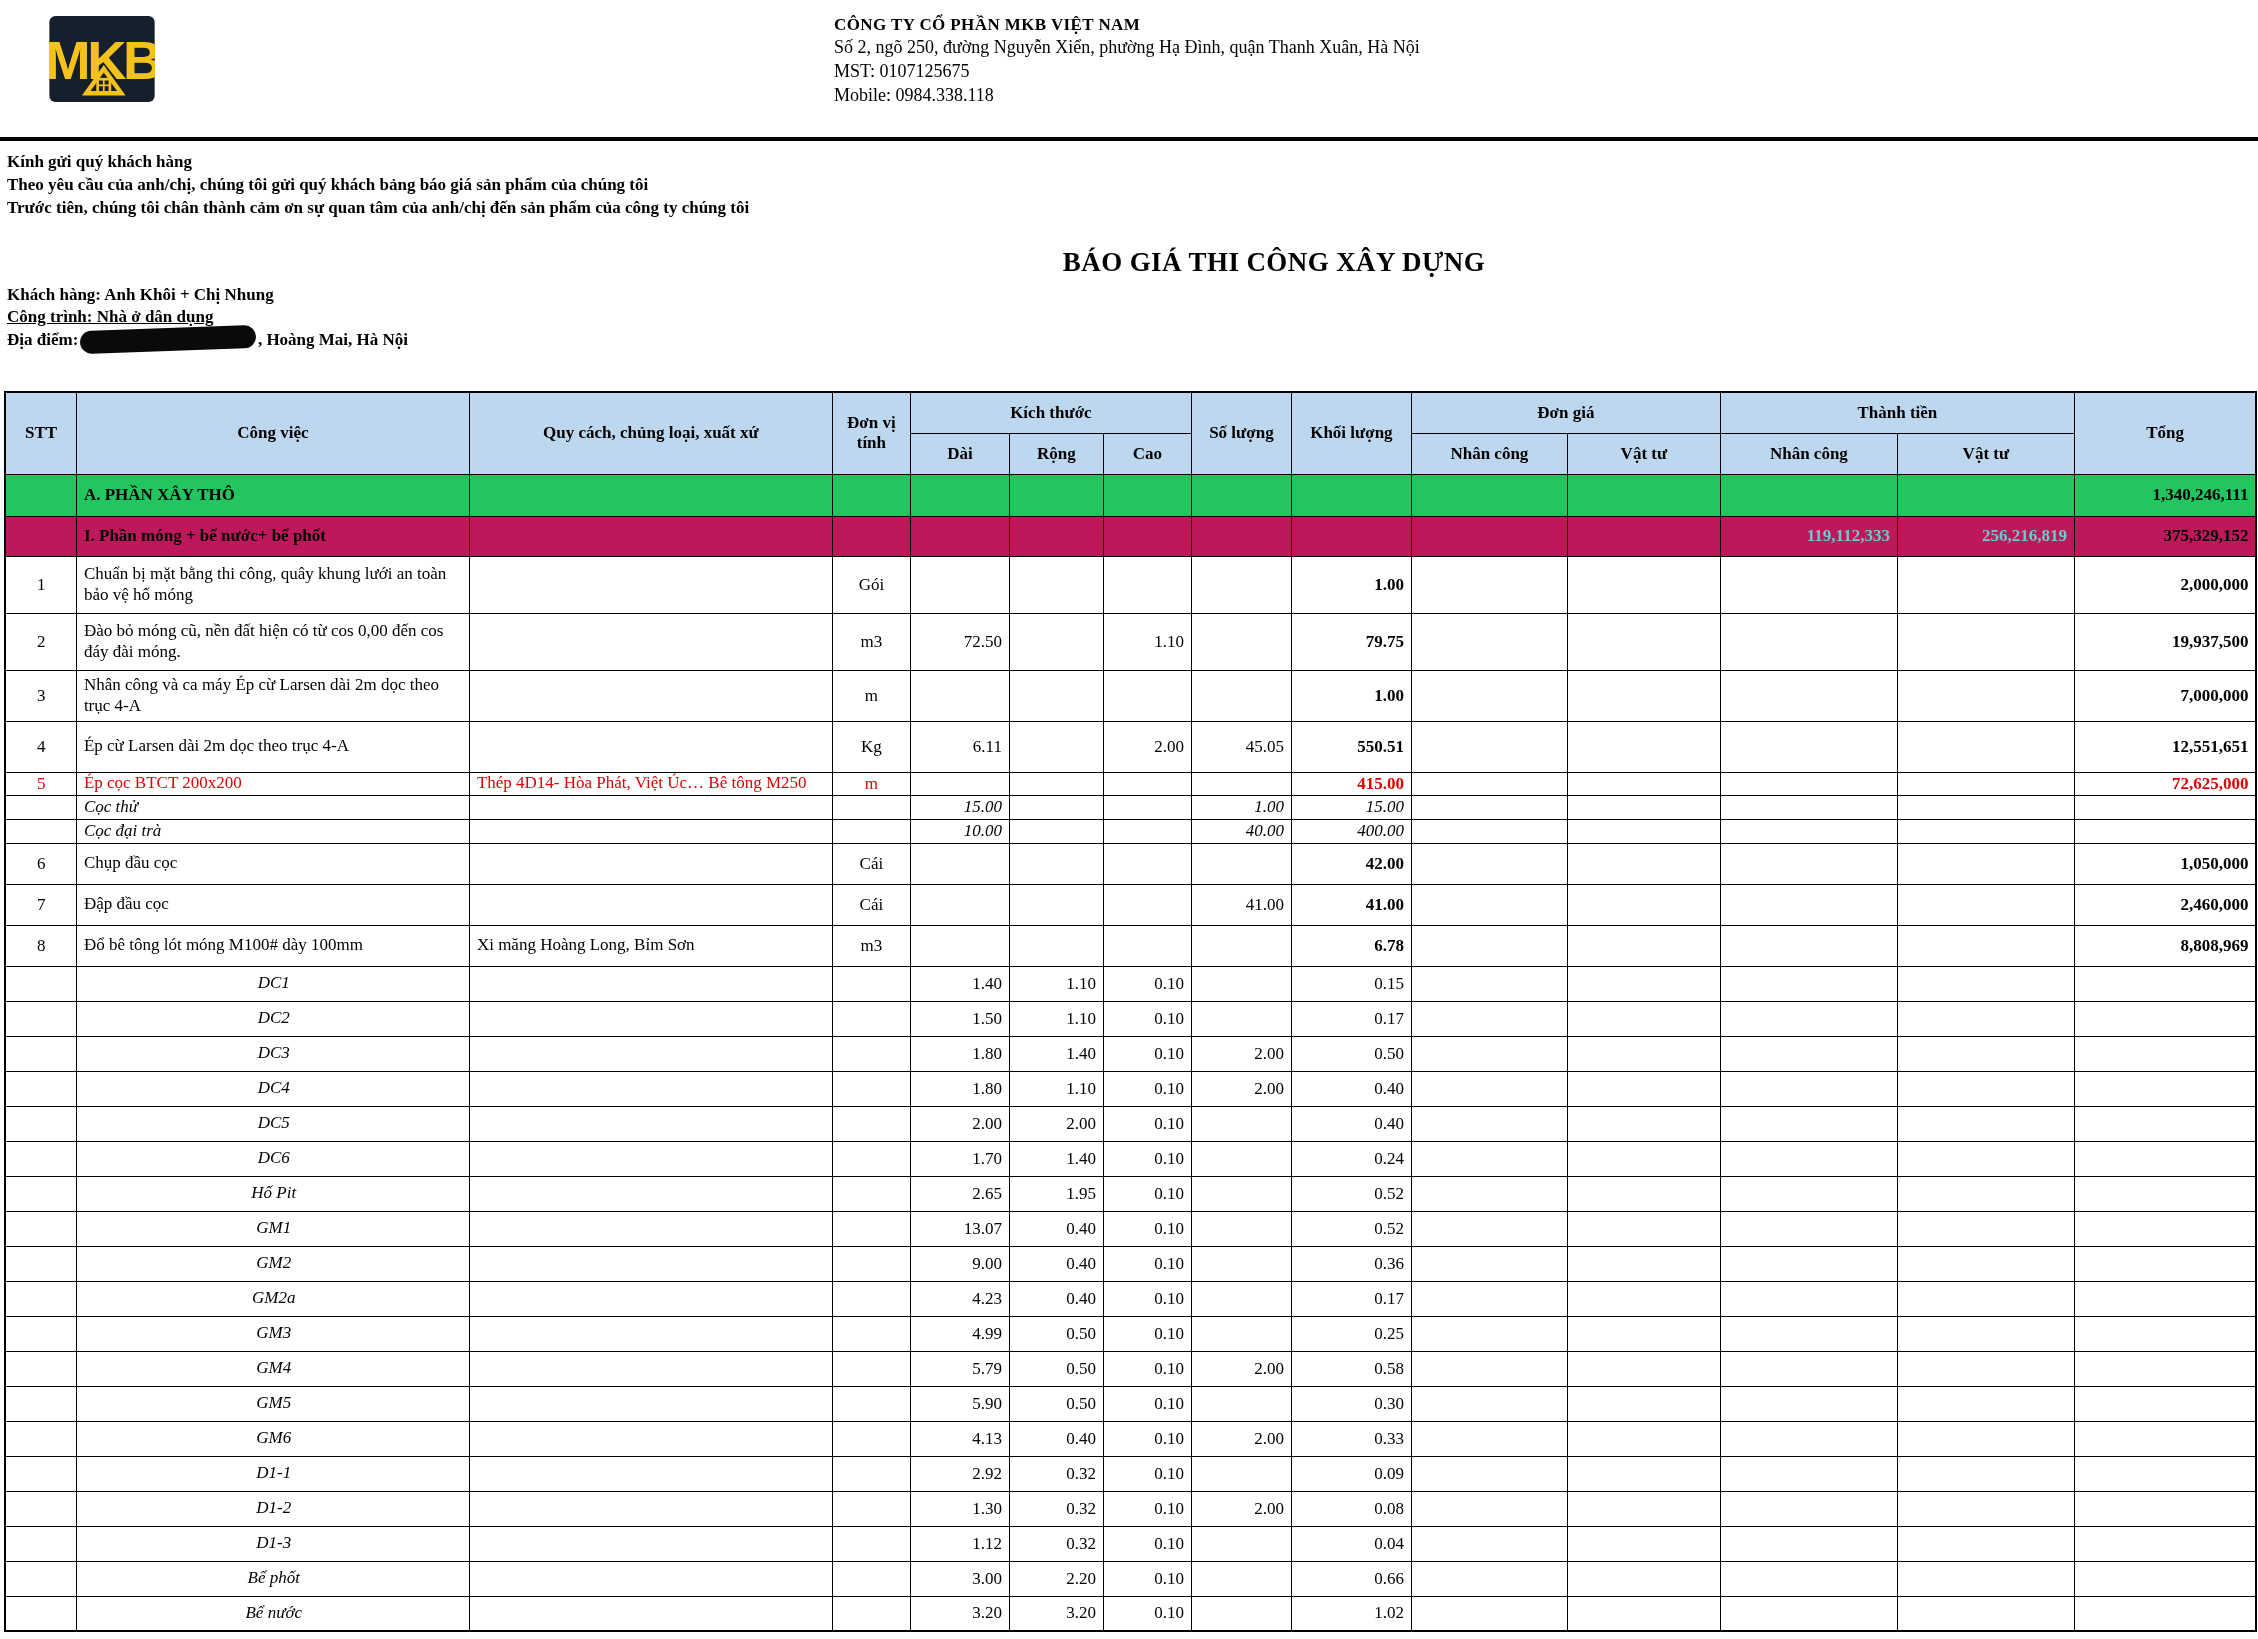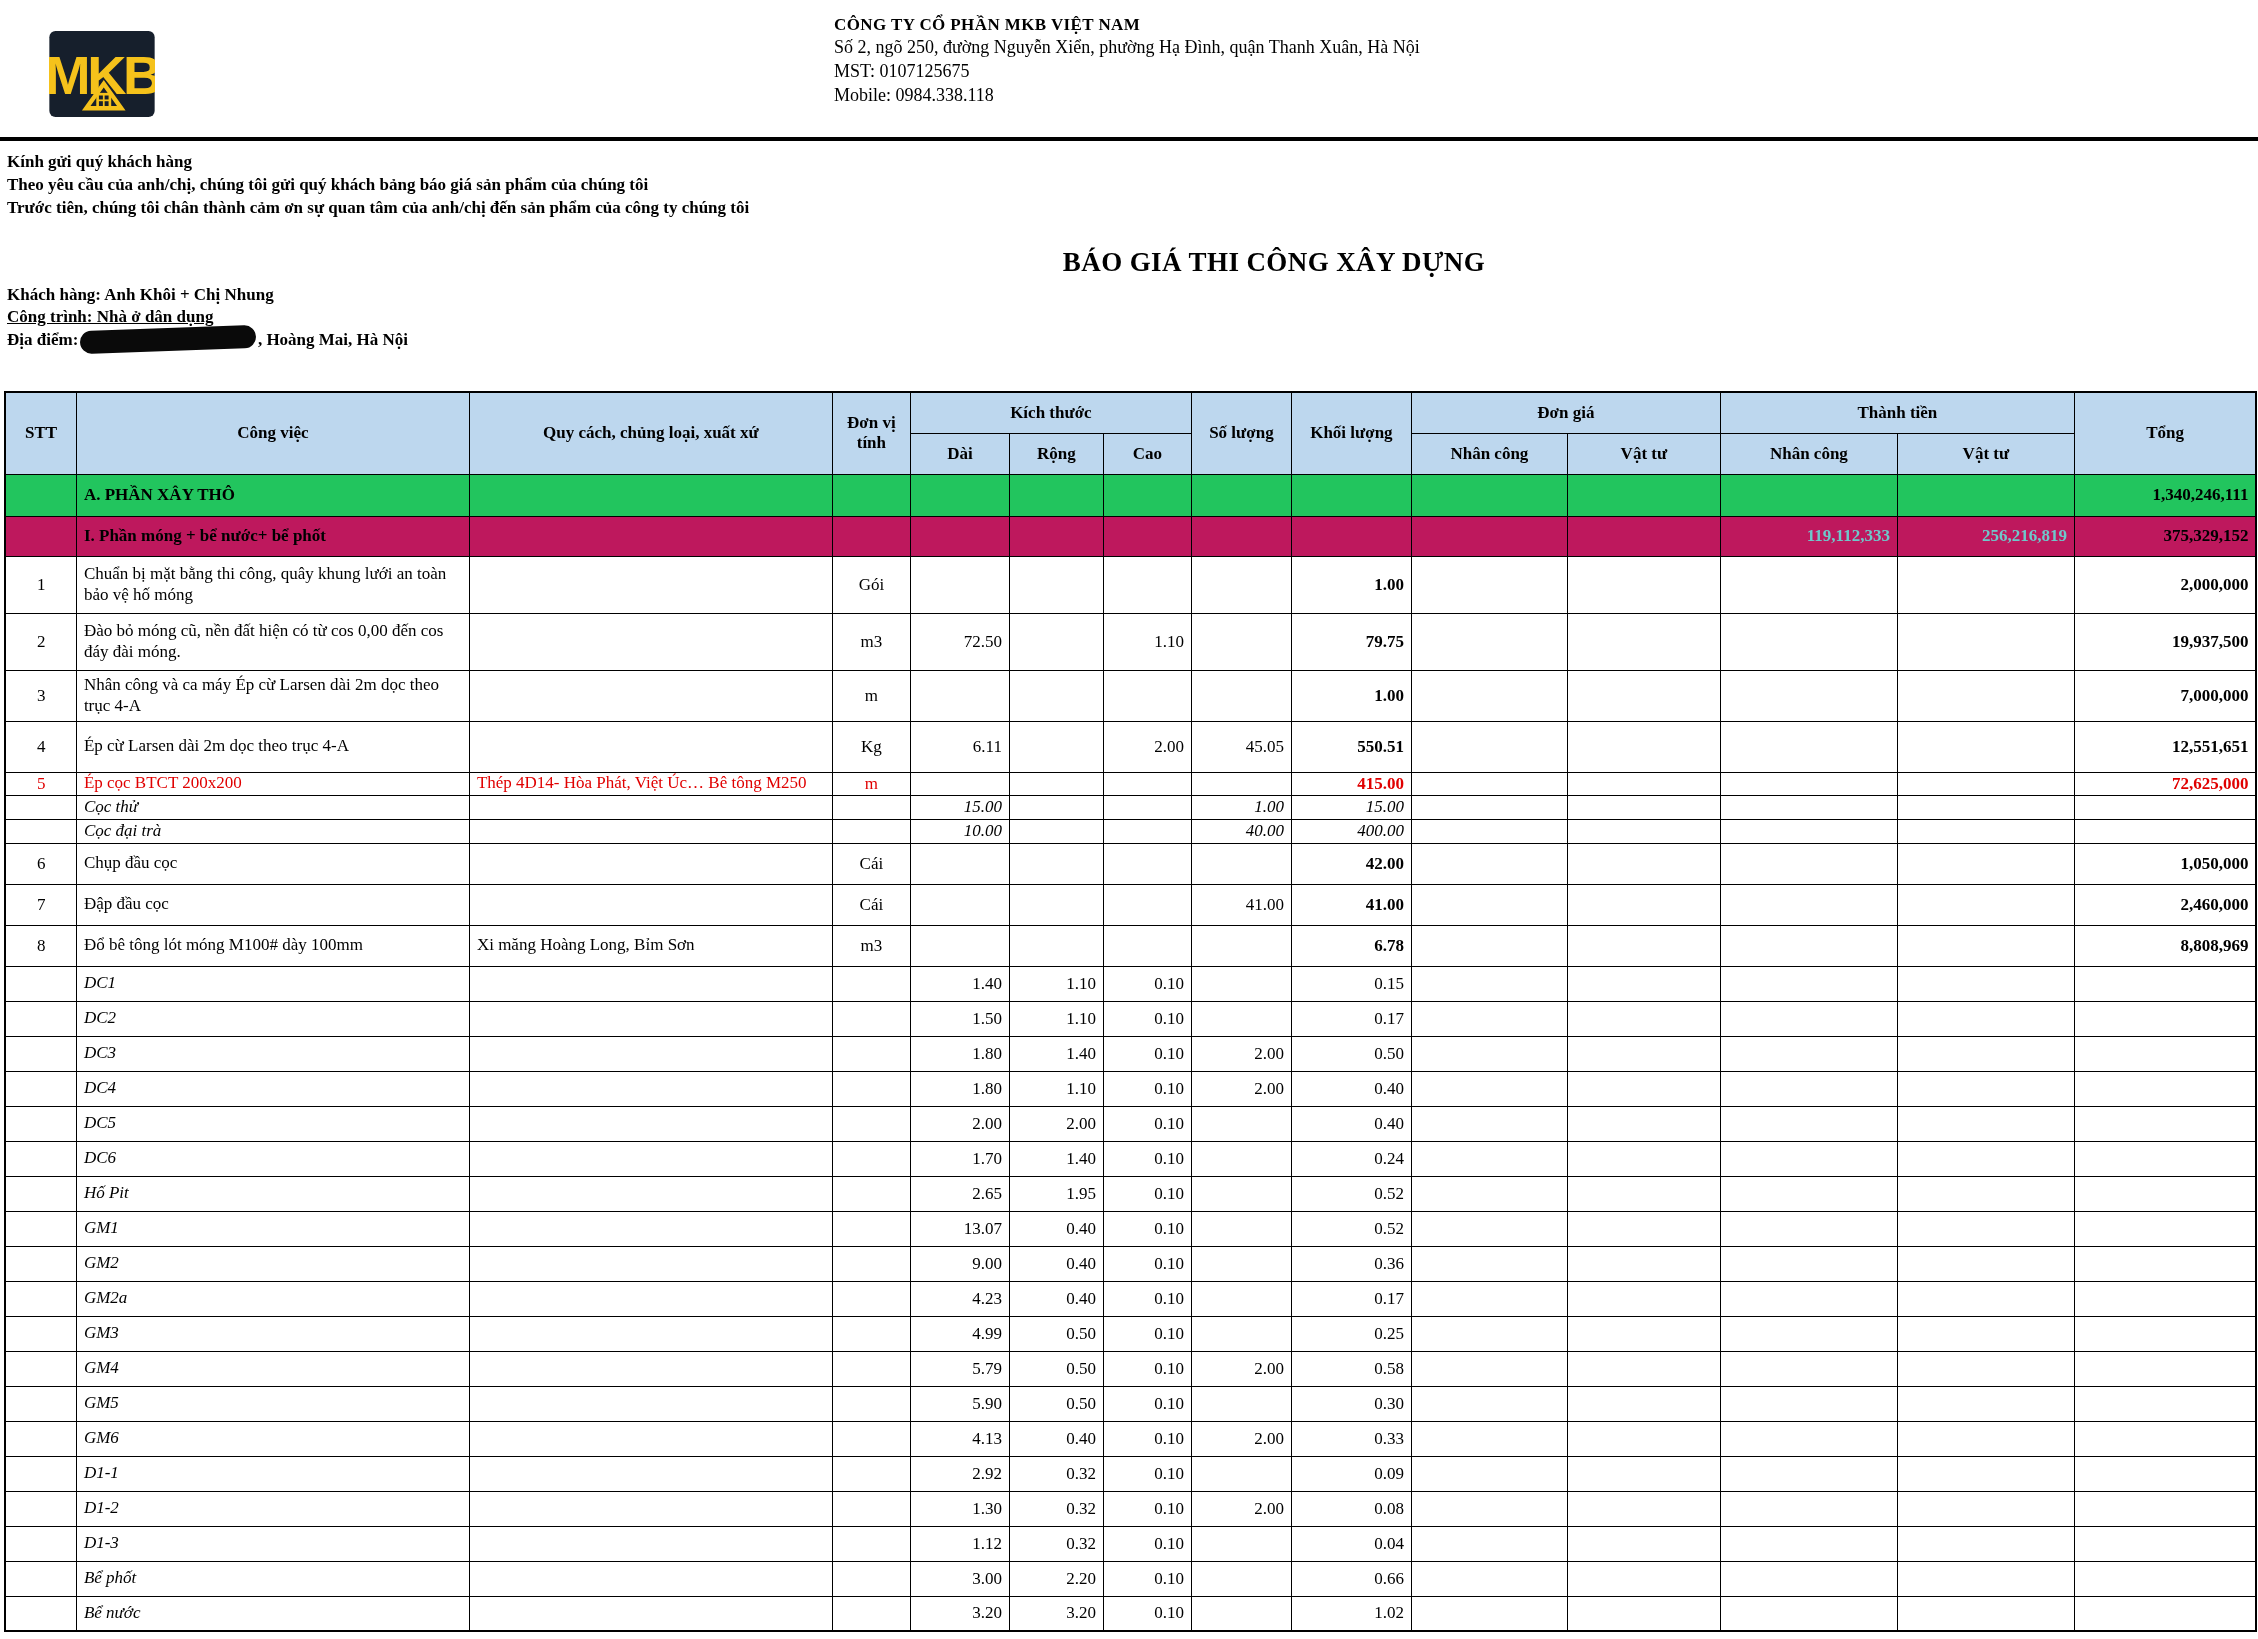--- a/index.html
+++ b/index.html
@@ -4,21 +4,21 @@
 <style>
   * { margin:0; padding:0; box-sizing:border-box; }
   html,body { background:#ffffff; }
   #page {
     position:relative; width:2258px; height:1639px;
     background:#ffffff; overflow:hidden;
     font-family:"Liberation Serif","DejaVu Serif",serif;
     color:#000;
   }
   
-  #logo { position:absolute; left:49px; top:31px; width:126px; height:86px; }
+  #logo { position:absolute; left:49px; top:16px; width:126px; height:86px; }
   #company { position:absolute; left:834px; top:14px; line-height:1.32; }
   #company .co-name { font-size:17px; font-weight:bold; letter-spacing:0.4px; }
   #company .co-line { font-size:18px; }
   #head-rule { position:absolute; left:0; top:137px; width:2258px; height:4.4px; background:#000; }
   #greeting { position:absolute; left:7px; top:150px; font-size:17px; font-weight:bold; line-height:23px; }
   #doc-title { position:absolute; left:965px; top:247px; width:618px; text-align:center;
                font-size:27px; font-weight:bold; letter-spacing:0.4px; }
   #customer { position:absolute; left:7px; top:284px; font-size:17px; font-weight:bold; line-height:22px; }
   #customer .underline { text-decoration:underline; }
   .redact { display:inline-block; width:176px; height:23px; background:#0a0a0a;
@@ -38,21 +38,21 @@
   .c-congviec, .c-quycach { text-align:left; padding-left:7px !important; line-height:1.18; }
   .c-dai,.c-rong,.c-cao,.c-soluong,.c-khoiluong,.c-dg_nc,.c-dg_vt,.c-tt_nc,.c-tt_vt,.c-tong
     { text-align:right; padding-right:7px !important; }
   
   tr.section-a td { background:#22c55e; font-weight:bold; }
   tr.section-i td { background:#be185d; font-weight:bold; }
   tr.section-i td.c-tt_nc, tr.section-i td.c-tt_vt { color:#6fc8cb; font-weight:bold; }
   tr.item td.c-khoiluong, tr.item td.c-tong { font-weight:bold; }
   tr.red td { color:#e00000; }
   tr.sub td { font-style:italic; }
-  tr.detail td.c-congviec { font-style:italic; }
+  tr.detail td.c-congviec { font-style:italic;text-align:center; }
   
   tr.r-secA td { height:42px; }
   tr.r-secI td { height:40px; }
   tr.r-tall td { height:57px; }
   tr.r-std  td { height:51px; }
   tr.r-thin td { height:23px; }
   tr.r-sub  td { height:24px; }
   tr.r-mid  td { height:41px; }
   tr.r-det  td { height:35px; }
 </style>

